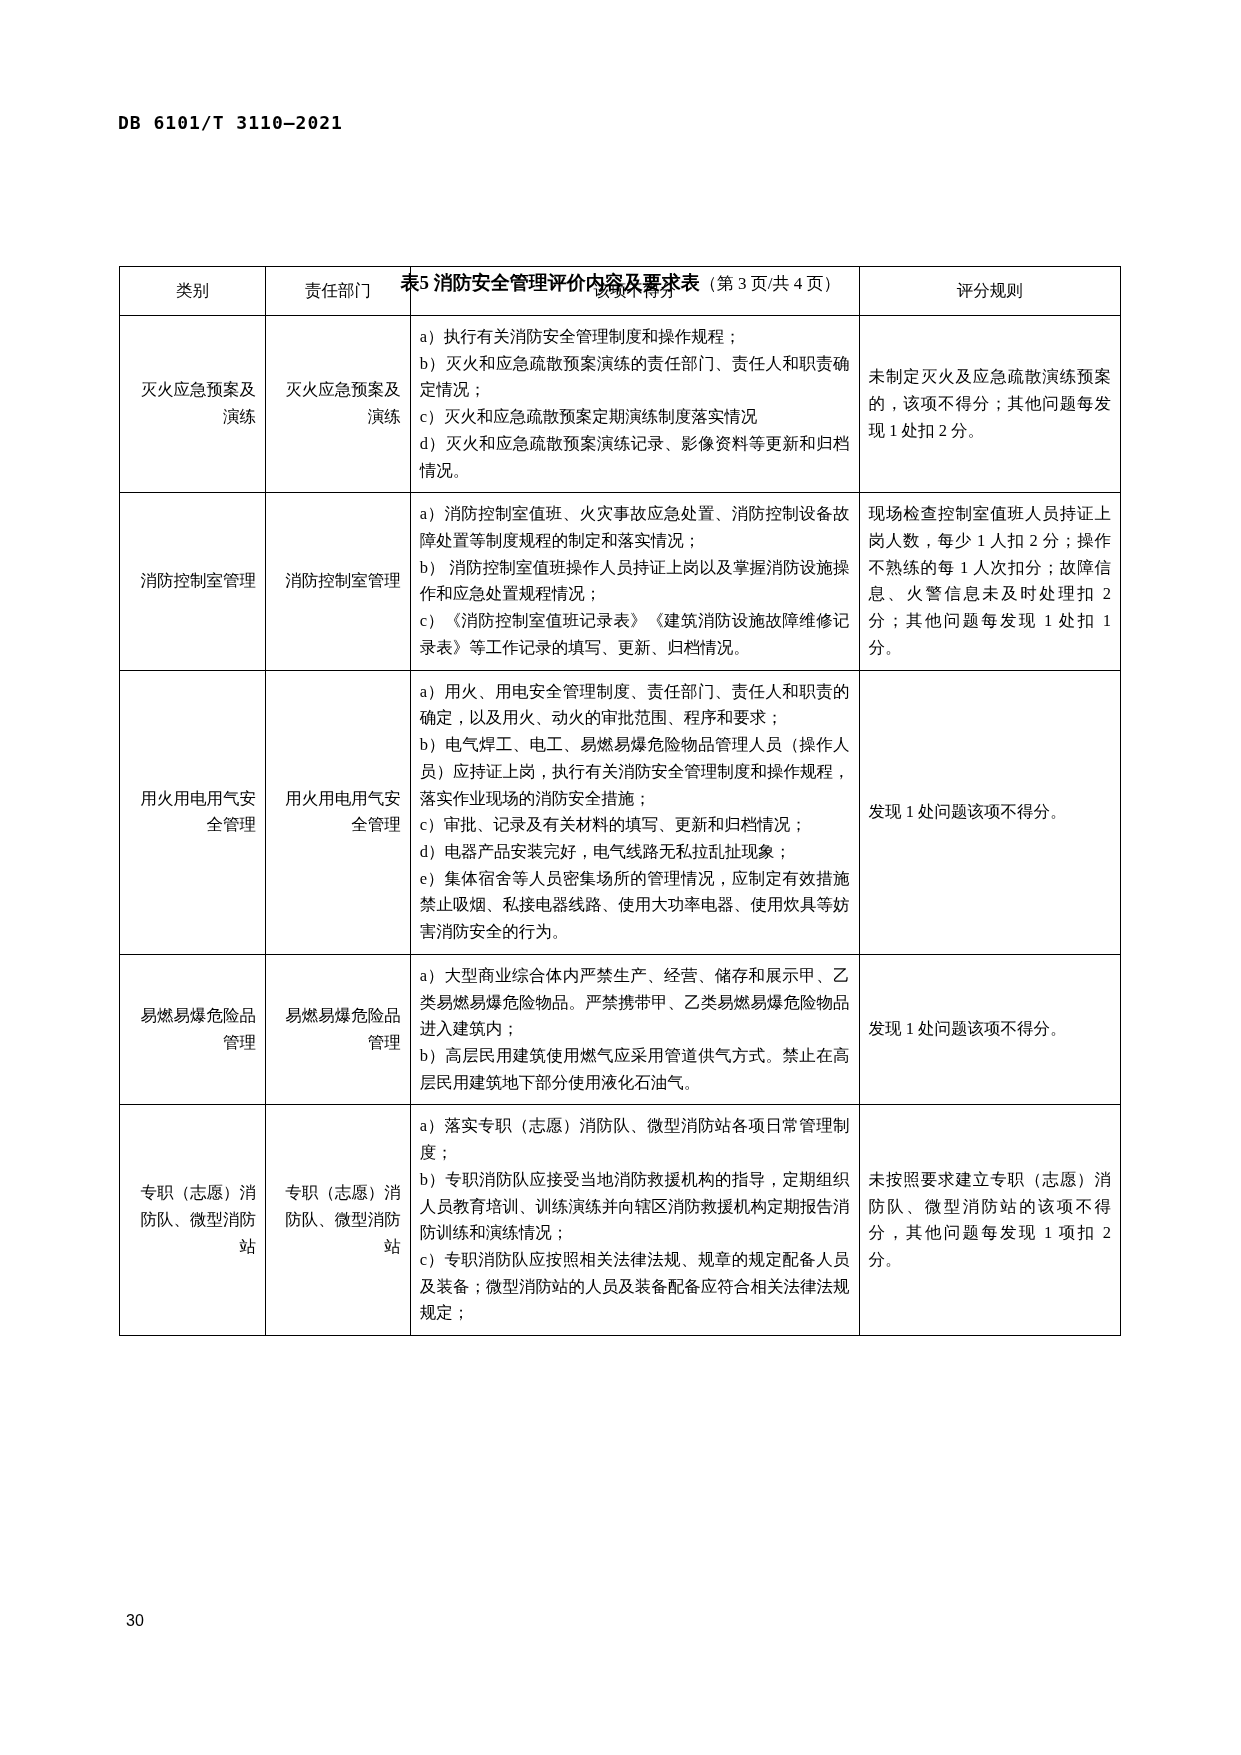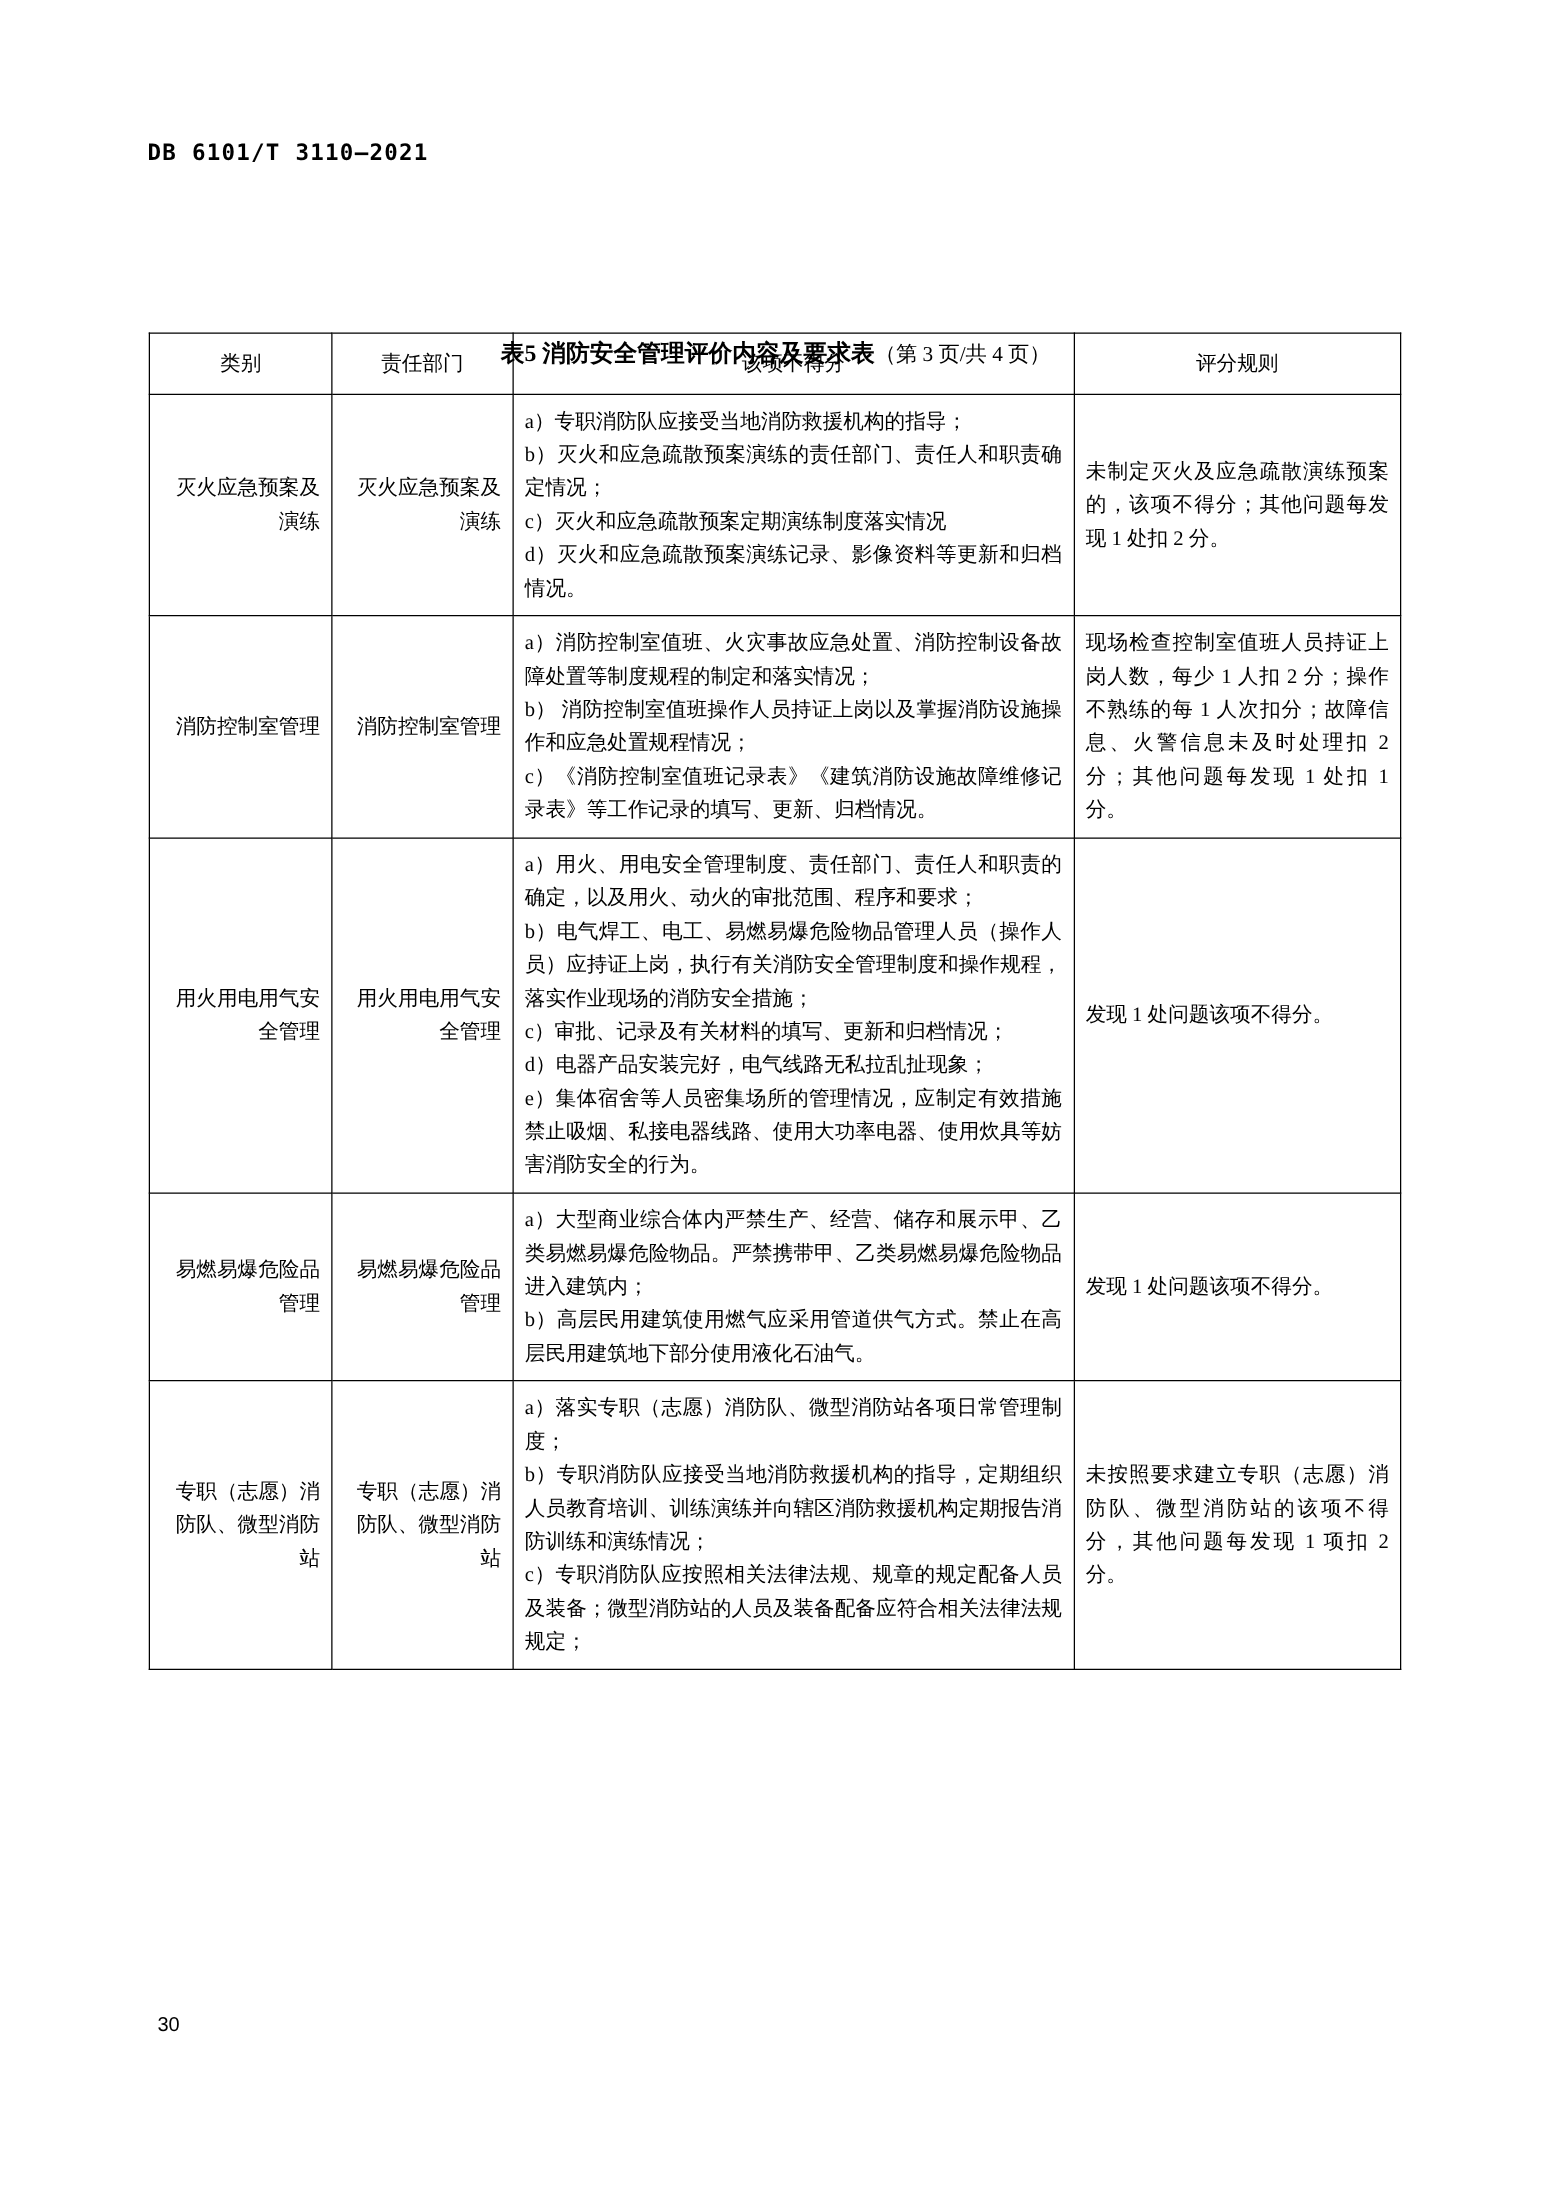--- a/index.html
+++ b/index.html
@@ -121,21 +121,21 @@
         <td>责任部门</td>
         <td>该项不得分</td>
         <td>评分规则</td>
       </tr>
     </thead>
     <tbody>
       <tr>
         <td class="cat">灭火应急预案及演练</td>
         <td class="item">灭火应急预案及演练</td>
         <td class="content">
-          <span class="pline">a）专职消防队应接受当地消防救援机构的指导；</span>
+          <span class="pline">a）执行有关消防安全管理制度和操作规程；</span>
           <span class="pline">b）灭火和应急疏散预案演练的责任部门、责任人和职责确定情况；</span>
           <span class="pline">c）灭火和应急疏散预案定期演练制度落实情况</span>
           <span class="pline">d）灭火和应急疏散预案演练记录、影像资料等更新和归档情况。</span>
         </td>
         <td class="rule center-v">未制定灭火及应急疏散演练预案的，该项不得分；其他问题每发现 1 处扣 2 分。</td>
       </tr>
       <tr>
         <td class="cat">消防控制室管理</td>
         <td class="item">消防控制室管理</td>
         <td class="content">

